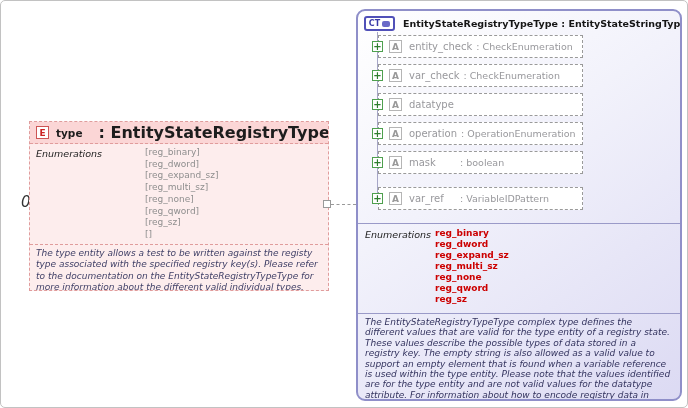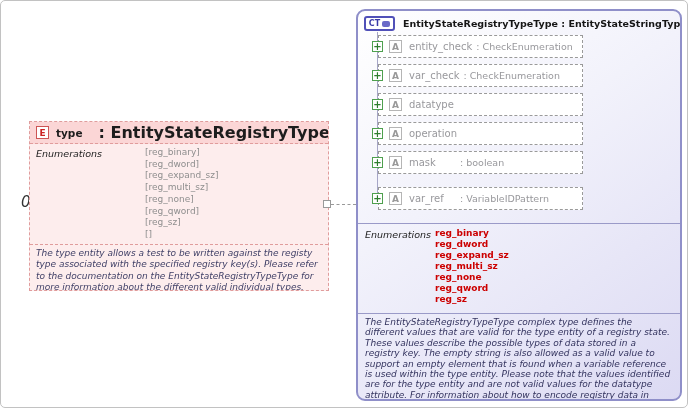--- a/index.html
+++ b/index.html
@@ -172,20 +172,21 @@
         <span class="a-icon">A</span>
         <span class="attr-name">datatype</span>
       </span>
     </div>
 
     <div class="attr-row" style="top:111px">
       <span class="plus-icon">+</span>
       <span class="attr-box">
         <span class="a-icon">A</span>
         <span class="attr-name">operation</span>
+        <span class="attr-type">: OperationEnumeration</span>
       </span>
     </div>
 
     <div class="attr-row" style="top:140px">
       <span class="plus-icon">+</span>
       <span class="attr-box">
         <span class="a-icon">A</span>
         <span class="attr-name">mask</span>
         <span class="attr-type">: boolean</span>
       </span>

